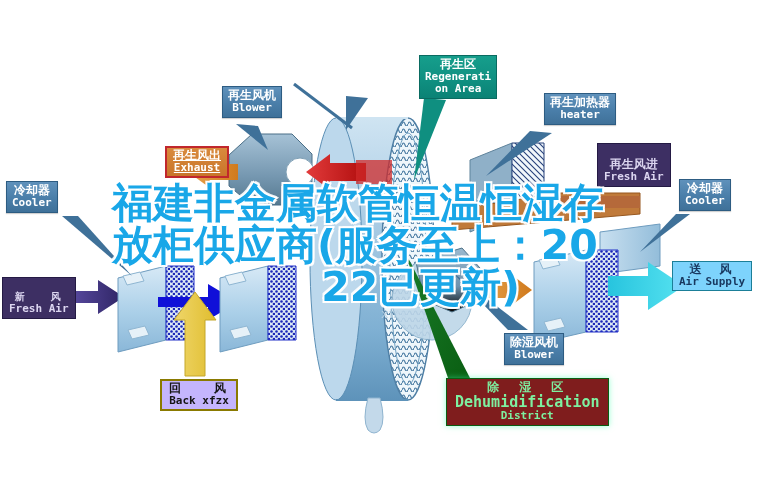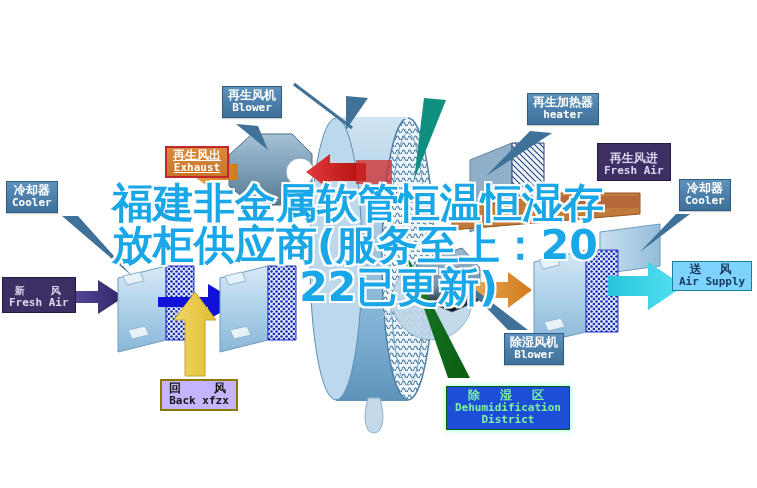--- a/index.html
+++ b/index.html
@@ -24,46 +24,45 @@
     padding:2px 5px 3px;
     box-shadow:0 1px 1px rgba(0,0,0,.18);
   }
   
   .lbl-teal{
     background:linear-gradient(180deg,#169e8c 0%,#0f8f80 60%,#0b8275 100%);
     border:1px solid #0a6b61;color:#ffffff;padding:2px 5px 3px;
   }
   
   .lbl-purple{
-    background:#3d2f63;border:1px solid #241a44;color:#dcd6f0;padding:8px 6px 3px;
+    background:#3d2f63;border:1px solid #241a44;color:#dcd6f0;padding:14px 6px 3px;
   }
   
   .lbl-orange{
     background:linear-gradient(180deg,#d98a3d 0%,#c9752a 100%);
     border:2px solid #c1272d;color:#ffffff;padding:1px 6px 2px;
   }
   
   .lbl-yellow{
     background:#c4b5fd;border:2px solid #8a7a00;color:#151515;padding:1px 7px 2px;
   }
   
   .lbl-cyan{
     background:#7dd3fc;border:1px solid #1b7f98;color:#18375e;padding:1px 6px 2px;
   }
   
   .lbl-green{
-    background:#1d4ed8;border:1px solid #0a5e12;color:#7ef0a0;padding:2px 8px 3px;
+    background:#7f1d1d;border:1px solid #0a5e12;color:#7ef0a0;padding:2px 8px 3px;
     box-shadow:0 0 6px rgba(60,255,170,.55);
-    margin-top:8px;
   }
 
   
   #watermark{
     position:absolute;left:0;right:0;top:182px;z-index:90;
-    text-align:left;padding-left:112px;padding-right:109px;
+    text-align:left;padding-left:112px;padding-right:87px;
     font-family:"DejaVu Sans","Liberation Sans",sans-serif;
     font-weight:900;font-size:41px;line-height:42px;letter-spacing:0px;
     color:#19a7e8;
     -webkit-text-stroke:3px #ffffff;
     paint-order:stroke fill;
     text-shadow:
       0 0 0 #fff,
       2px 2px 0 rgba(255,255,255,.9),
       -2px 2px 0 rgba(255,255,255,.9),
       2px -2px 0 rgba(255,255,255,.9),
@@ -234,22 +233,27 @@
   <div class="label lbl-blue" style="left:222px;top:86px;">
     <span class="cn" style="font-size:12px">再生风机</span>
     <span class="en" style="font-size:11px">Blower</span>
   </div>
 
   <div class="label lbl-orange" style="left:165px;top:146px;text-decoration:underline;">
     <span class="cn" style="font-size:12px">再生风出</span>
     <span class="en" style="font-size:11px">Exhaust</span>
   </div>
 
-
-  <div class="label lbl-blue" style="left:527px;top:93px;">
+  <div class="label lbl-teal" style="left:419px;top:55px;">
+    <span class="cn" style="font-size:12px">再生区</span>
+    <span class="en" style="font-size:11px">Regenerati</span>
+    <span class="en" style="font-size:11px">on Area</span>
+  </div>
+
+  <div class="label lbl-blue" style="left:544px;top:93px;">
     <span class="cn" style="font-size:12px">再生加热器</span>
     <span class="en" style="font-size:11px">heater</span>
   </div>
 
   <div class="label lbl-purple" style="left:597px;top:143px;">
     <span class="cn" style="font-size:12px">再生风进</span>
     <span class="en" style="font-size:11px">Fresh Air</span>
   </div>
 
   <div class="label lbl-blue" style="left:679px;top:179px;">
@@ -272,21 +276,21 @@
     <span class="en" style="font-size:11px">Back xfzx</span>
   </div>
 
   <div class="label lbl-blue" style="left:504px;top:333px;">
     <span class="cn" style="font-size:12px">除湿风机</span>
     <span class="en" style="font-size:11px">Blower</span>
   </div>
 
   <div class="label lbl-green" style="left:446px;top:378px;">
     <span class="cn" style="font-size:12px;letter-spacing:4px">除　湿　区</span>
-    <span class="en" style="font-size:11px">Dehumidification</span>
+    <span class="en" style="font-size:15px">Dehumidification</span>
     <span class="en" style="font-size:11px">District</span>
   </div>
 
   <div class="label lbl-cyan" style="left:672px;top:261px;">
     <span class="cn" style="font-size:12px;letter-spacing:3px">送　风</span>
     <span class="en" style="font-size:11px">Air Supply</span>
   </div>
 
   <div id="watermark">
     <span class="line l1">福建非金属软管恒温恒湿存</span>

